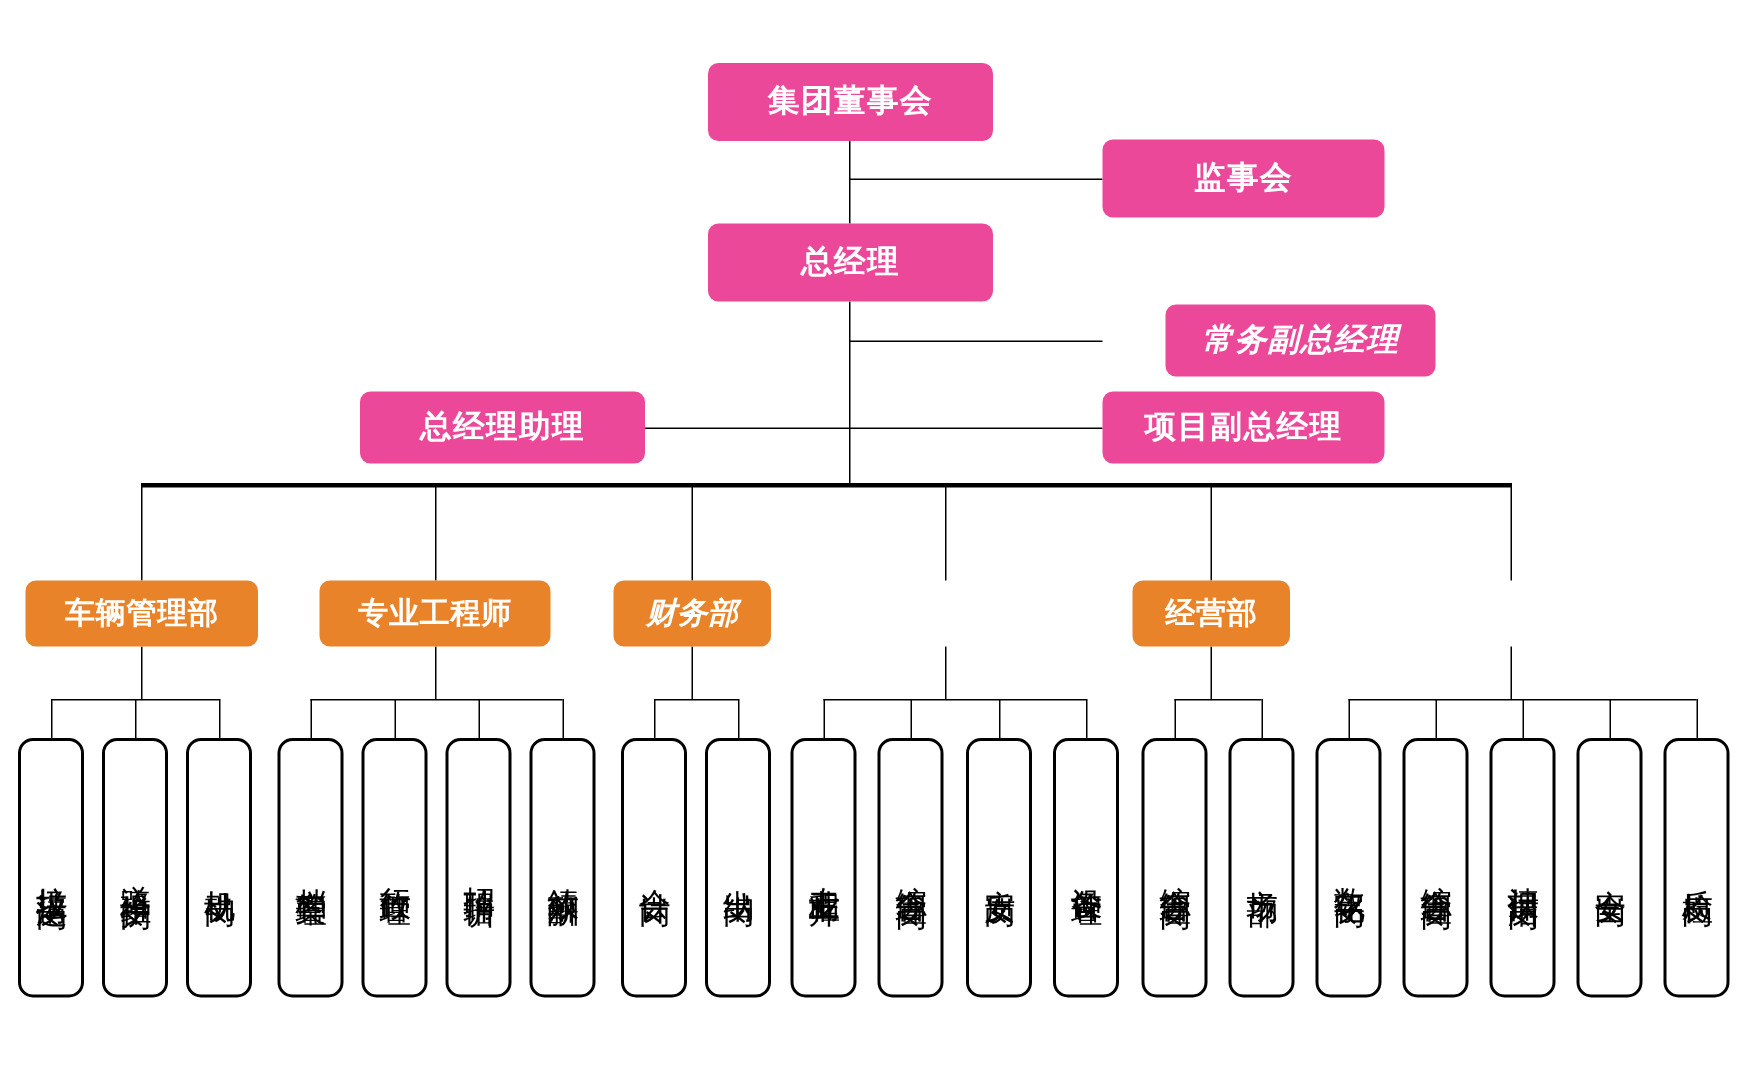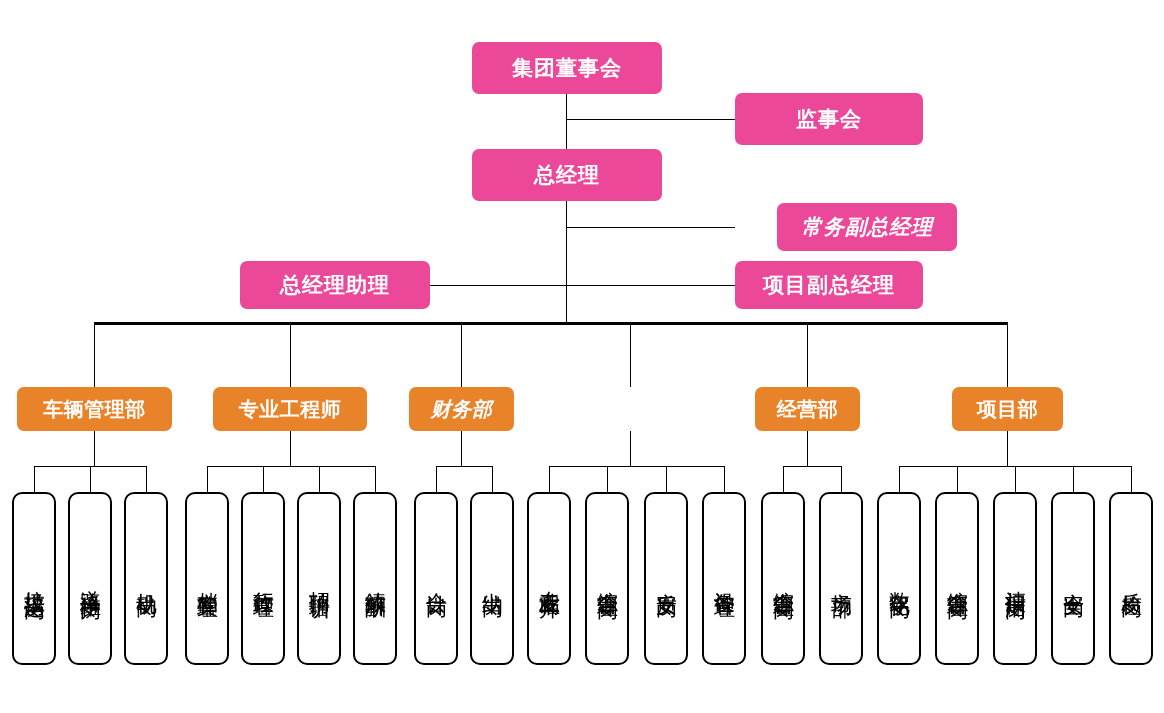--- a/index.html
+++ b/index.html
@@ -142,21 +142,20 @@
   <div class="node exec" style="left:735px; top:93px;  width:188px; height:52px;">监事会</div>
   <div class="node exec" style="left:472px; top:149px; width:190px; height:52px;">总经理</div>
   <div class="node exec" style="left:777px; top:203px; width:180px; height:48px;font-style:italic;">常务副总经理</div>
   <div class="node exec" style="left:240px; top:261px; width:190px; height:48px;">总经理助理</div>
   <div class="node exec" style="left:735px; top:261px; width:188px; height:48px;">项目副总经理</div>
 
   <div class="node dept" style="left:17px;  top:387px; width:155px; height:44px;">车辆管理部</div>
   <div class="node dept" style="left:213px; top:387px; width:154px; height:44px;">专业工程师</div>
   <div class="node dept" style="left:409px; top:387px; width:105px; height:44px;font-style:italic;">财务部</div>
   <div class="node dept" style="left:755px; top:387px; width:105px; height:44px;">经营部</div>
-  <div class="node dept" style="left:952px; top:387px; width:111px; height:44px;">项目部</div>
 
   <div class="leaf" style="left:12px; top:492px; width:44px; height:173px;">
     <span class="vtext">垃圾清运岗</span>
   </div>
   <div class="leaf" style="left:68px; top:492px; width:44px; height:173px;">
     <span class="vtext">道路维护岗</span>
   </div>
   <div class="leaf" style="left:124px; top:492px; width:44px; height:173px;">
     <span class="vtext">机动岗</span>
   </div>

